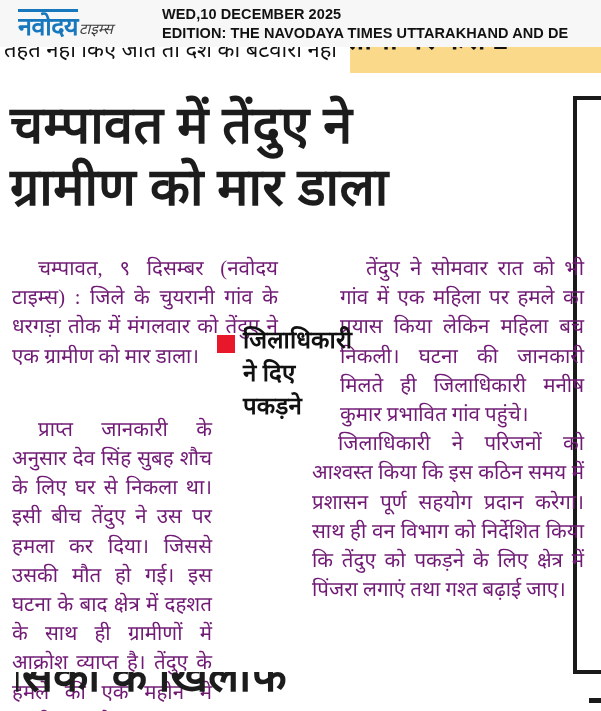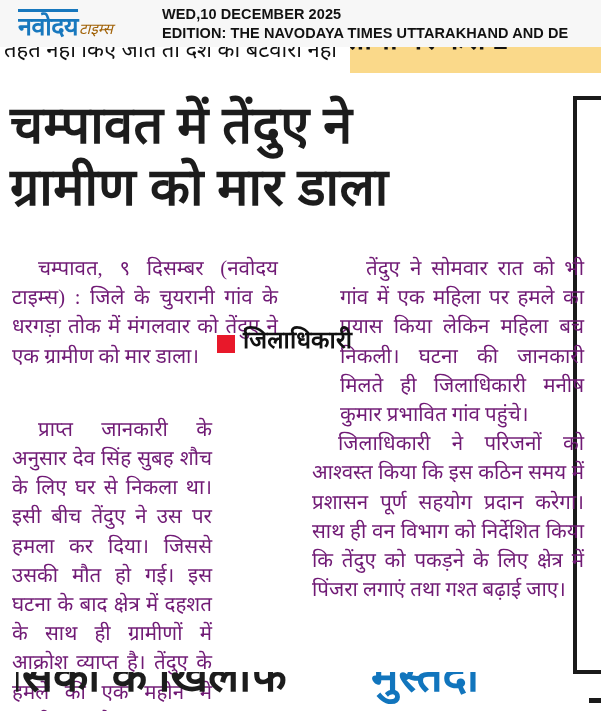--- a/index.html
+++ b/index.html
@@ -41,21 +41,21 @@
     color: #1878be;
     letter-spacing: -0.5px;
     text-decoration: overline;
     text-decoration-thickness: 3px;
   }
   .logo-sub {
     font-family: "Liberation Serif", serif;
     font-style: italic;
     font-size: 15px;
     line-height: 17px;
-    color: #a16207;
+    color: #404040;
     margin-left: 1px;
     margin-bottom: 1px;
   }
   .masthead-text {
     position: absolute;
     left: 162px; top: 5px;
     width: 470px;
     color: #111111;
     white-space: nowrap;
   }
@@ -273,22 +273,22 @@
 
   <div class="col col-right">
     <p class="narrow">तेंदुए ने सोमवार रात को भी गांव में एक महिला पर हमले का प्रयास किया लेकिन महिला बच निकली। घटना की जानकारी मिलते ही जिलाधिकारी मनीष कुमार प्रभावित गांव पहुंचे।</p>
     <p>जिलाधिकारी ने परिजनों को आश्वस्त किया कि इस कठिन समय में प्रशासन पूर्ण सहयोग प्रदान करेगा। साथ ही वन विभाग को निर्देशित किया कि तेंदुए को पकड़ने के लिए क्षेत्र में पिंजरा लगाएं तथा गश्त बढ़ाई जाए।</p>
   </div>
 
   <div class="pullquote">
     <div class="pullquote-bullet"></div>
     <div class="pullquote-text">
       <div>जिलाधिकारी</div>
+      <div>ने दिए पकड़ने</div>
     </div>
   </div>
 
   <div class="strip-bottom">
     <div class="strip-bottom-black">सिकों के खिलाफ</div>
-    <div class="strip-bottom-blue">मुस्तैदी</div>
     <div class="strip-bottom-rule"></div>
   </div>
 
 </div>
 
 </body></html>

